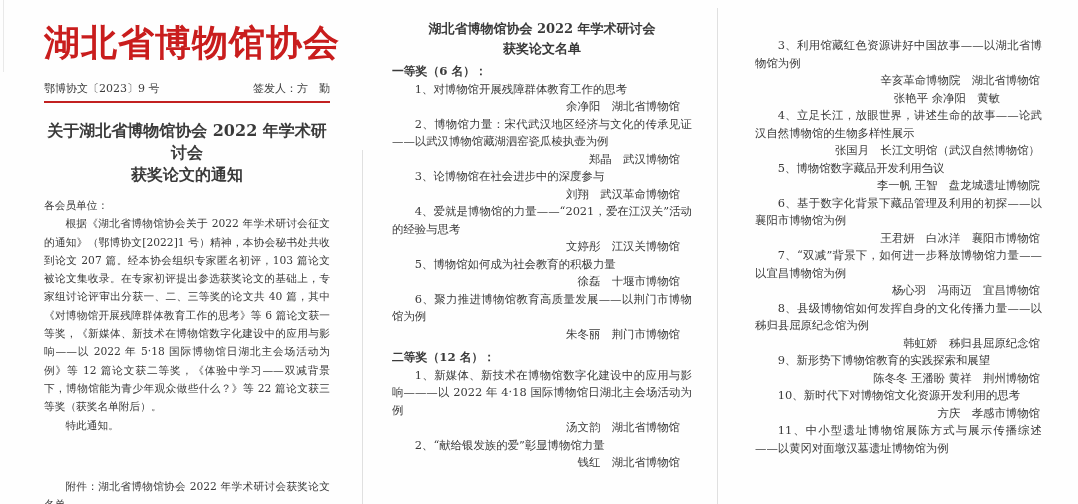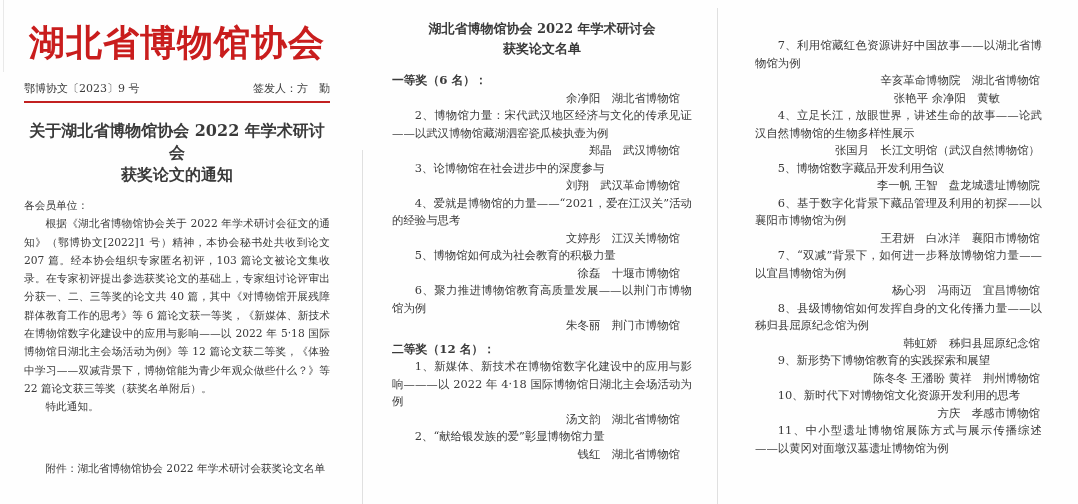--- a/index.html
+++ b/index.html
@@ -9,42 +9,42 @@
     font-family:"DejaVu Serif","Liberation Serif",serif;
     color:#3a3a3a;
   }
   .canvas{position:relative;width:1078px;height:504px;background:#fefefe;}
   .seam{position:absolute;width:1px;background:#e0e0e0;}
   .seam-1{left:362px;top:150px;bottom:0;}
   .seam-2{left:717px;top:8px;bottom:0;}
   .edge-left{position:absolute;left:3px;top:0;height:72px;width:1px;background:#e9e9e9;}
 
   .page{position:absolute;top:0;height:504px;box-sizing:border-box;}
-  .page-1{left:0;width:362px;padding:18px 32px 0 24px;}
+  .page-1{left:0;width:362px;padding:18px 32px 0 44px;}
   .page-2{left:362px;width:355px;padding:19px 25px 0 30px;}
   .page-3{left:717px;width:361px;padding:37px 36px 0 38px;}
 
   
   .org-title{
     color:#c91d1d;font-size:36px;font-weight:bold;text-align:center;
     letter-spacing:1px;line-height:48px;white-space:nowrap;
   }
   .doc-row{display:flex;justify-content:space-between;align-items:flex-start;
     font-size:11px;margin-top:16px;line-height:14px;}
   .red-rule{height:2px;background:#c22020;margin-top:5px;}
   .doc-title{font-size:16px;font-weight:bold;text-align:center;line-height:22px;margin-top:17px;}
   .p1-text{font-size:10.7px;line-height:18.3px;margin:0;}
   .salutation{margin-top:11px;}
   .body-par{text-indent:2em;text-align:justify;}
   .closing{text-indent:2em;}
   .attachment{text-indent:2em;margin-top:43px;text-align:justify;}
 
   
   .list-title{font-size:13px;font-weight:bold;text-align:center;line-height:20px;}
-  .section-header{font-size:11.8px;font-weight:bold;line-height:17.5px;margin-top:13px;}
+  .section-header{font-size:11.8px;font-weight:bold;line-height:17.5px;margin-top:4px;}
   .section-header.second{margin-top:6px;}
   .paper .t{font-size:11.4px;line-height:17.5px;text-indent:2em;text-align:justify;margin:0;}
   .paper .a{font-size:11.4px;line-height:17.5px;text-align:right;margin:0;}
   .page-2 .paper .a{padding-right:12px;}
   .page-3 .paper .a{padding-right:2px;}
   .page-3 .paper .a.names{padding-right:42px;}
 </style>
 </head>
 <body>
 
@@ -72,20 +72,21 @@
 
   <div class="page page-2">
     <div class="list-title">
       <div>湖北省博物馆协会 2022 年学术研讨会</div>
       <div>获奖论文名单</div>
     </div>
 
     <div class="section-header">一等奖（6 名）：</div>
 
     <div class="paper">
+      <p class="t">1、对博物馆开展残障群体教育工作的思考</p>
       <p class="a">余净阳　湖北省博物馆</p>
     </div>
     <div class="paper">
       <p class="t">2、博物馆力量：宋代武汉地区经济与文化的传承见证——以武汉博物馆藏湖泗窑瓷瓜棱执壶为例</p>
       <p class="a">郑晶　武汉博物馆</p>
     </div>
     <div class="paper">
       <p class="t">3、论博物馆在社会进步中的深度参与</p>
       <p class="a">刘翔　武汉革命博物馆</p>
     </div>
@@ -109,21 +110,21 @@
       <p class="a">汤文韵　湖北省博物馆</p>
     </div>
     <div class="paper">
       <p class="t">2、“献给银发族的爱”彰显博物馆力量</p>
       <p class="a">钱红　湖北省博物馆</p>
     </div>
   </div>
 
   <div class="page page-3">
     <div class="paper">
-      <p class="t">7、利用馆藏红色资源讲好中国故事——以湖北省博物馆为例</p>
+      <p class="t">3、利用馆藏红色资源讲好中国故事——以湖北省博物馆为例</p>
       <p class="a">辛亥革命博物院　湖北省博物馆</p>
       <p class="a names">张艳平 余净阳　黄敏</p>
     </div>
     <div class="paper">
       <p class="t">4、立足长江，放眼世界，讲述生命的故事——论武汉自然博物馆的生物多样性展示</p>
       <p class="a">张国月　长江文明馆（武汉自然博物馆）</p>
     </div>
     <div class="paper">
       <p class="t">5、博物馆数字藏品开发利用刍议</p>
       <p class="a">李一帆 王智　盘龙城遗址博物院</p>

